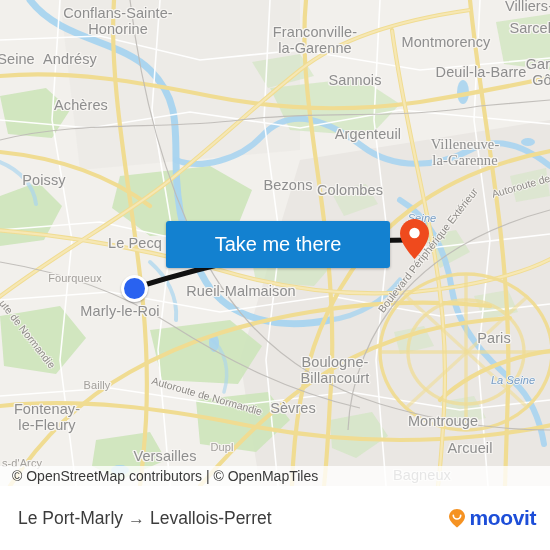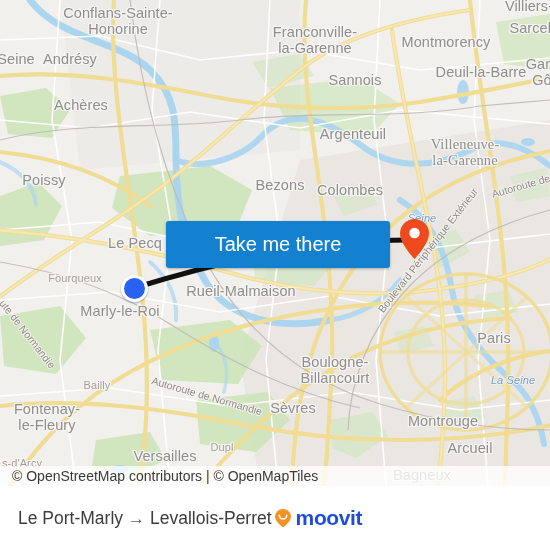--- a/index.html
+++ b/index.html
@@ -87,20 +87,21 @@
     position: absolute; left: 400px; top: 219px;
     width: 29px; height: 40px; z-index: 26;
   }
 
   
   #footer {
     position: absolute; left: 0; top: 486px;
     width: 550px; height: 64px;
     background: #ffffff;
     display: flex; align-items: center;
+    justify-content: space-between;
     padding: 0 14px 0 18px;
   }
   #trip-title {
     color: #3c3c3c; font-size: 17.5px; white-space: nowrap;
   }
   #trip-title .arrow { color: #5a5a5a; padding: 0 5px; font-size: 17px; }
   #moovit-logo { display: flex; align-items: center; }
   #moovit-wordmark {
     color: #1d4ed8; font-size: 21px; font-weight: bold;
     letter-spacing: -.4px; margin-left: 2px;
@@ -226,24 +227,24 @@
         <div class="lbl big" style="left: 81px; top: 105px;">Achères</div>
         <div class="lbl big two" style="left: 315px; top: 40px;">Franconville-
 la-Garenne</div>
         <div class="lbl big" style="left: 446px; top: 42px;">Montmorency</div>
         <div class="lbl big" style="left: 355px; top: 80px;">Sannois</div>
         <div class="lbl big" style="left: 481px; top: 72px;">Deuil-la-Barre</div>
         <div class="lbl big" style="left: 529px; top: 6px;">Villiers-</div>
         <div class="lbl big" style="left: 536px; top: 28px;">Sarcelle</div>
         <div class="lbl big two" style="left: 542px; top: 72px;">Gare
 Gô</div>
-        <div class="lbl big" style="left: 353px; top: 134px;">Argenteuil</div>
+        <div class="lbl big" style="left: 368px; top: 134px;">Argenteuil</div>
         <div class="lbl big two" style="left: 465px; top: 152px; font-family: Liberation Serif, serif;">Villeneuve-
 la-Garenne</div>
-        <div class="lbl big" style="left: 280px; top: 185px;">Bezons</div>
+        <div class="lbl big" style="left: 288px; top: 185px;">Bezons</div>
         <div class="lbl big" style="left: 350px; top: 190px;">Colombes</div>
         <div class="lbl big" style="left: 44px; top: 180px;">Poissy</div>
         <div class="lbl big" style="left: 135px; top: 243px;">Le Pecq</div>
         <div class="lbl sm" style="left: 75px; top: 278px;">Fourqueux</div>
         <div class="lbl big" style="left: 120px; top: 311px;">Marly-le-Roi</div>
         <div class="lbl big" style="left: 241px; top: 291px; text-align: center;">Rueil-Malmaison</div>
         <div class="lbl sm" style="left: 97px; top: 385px;">Bailly</div>
         <div class="lbl big two" style="left: 47px; top: 417px;">Fontenay-
 le-Fleury</div>
         <div class="lbl big" style="left: 165px; top: 456px;">Versailles</div>

